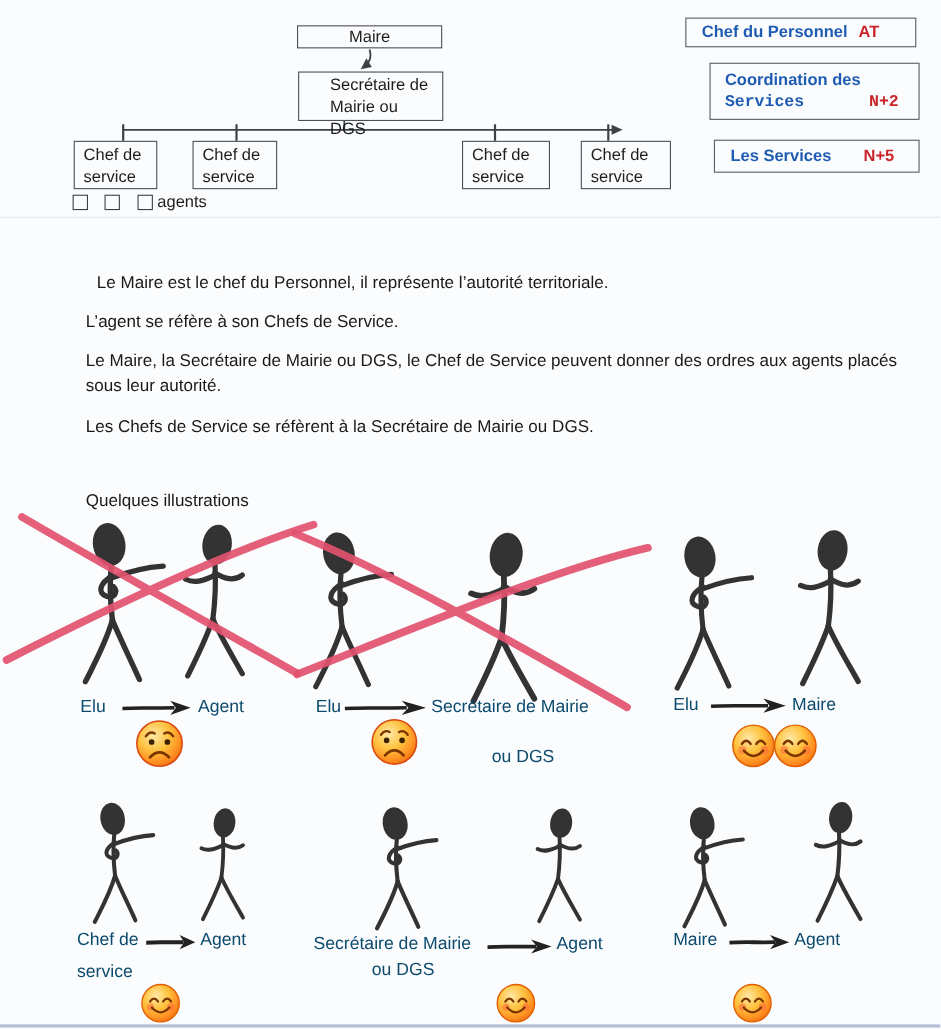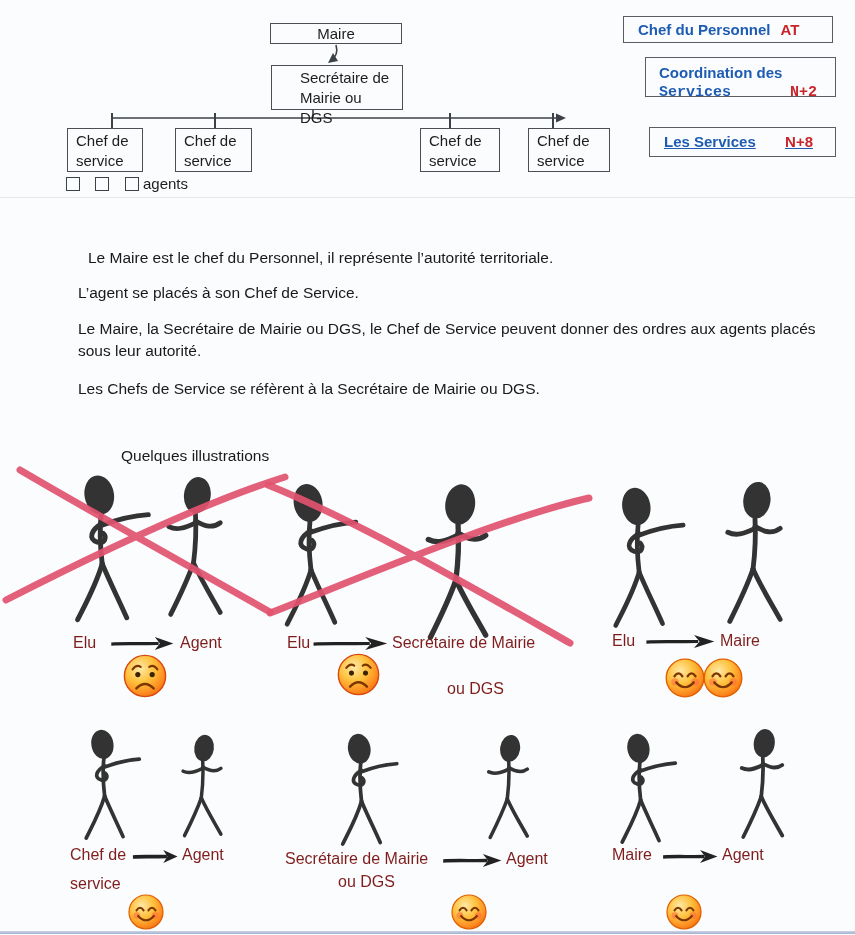--- a/index.html
+++ b/index.html
@@ -20,23 +20,23 @@
   .chart-svg{position:absolute;left:0;top:0;pointer-events:none;}
   
   .legend-box{
     position:absolute;border:1.5px solid #585c63;box-sizing:border-box;
     color:#1e5cb3;font-weight:700;font-size:15px;line-height:20px;
   }
   .legend-row{display:flex;align-items:center;height:100%;}
   .code{color:#c8242a;}
   
   p.rule{position:absolute;margin:0;font-size:15.5px;line-height:21.5px;color:#191919;width:760px;}
-  .ill-title{position:absolute;font-size:15.5px;color:#191919;margin-left:43px;}
-  
-  .ill-label{position:absolute;font-size:16px;line-height:20px;color:#7f1d1d;white-space:nowrap;text-align:center;}
+  .ill-title{position:absolute;font-size:15.5px;color:#191919;}
+  
+  .ill-label{position:absolute;font-size:16px;line-height:20px;color:#0c4a6e;white-space:nowrap;text-align:center;}
   .fig{position:absolute;pointer-events:none;}
   .cross{position:absolute;pointer-events:none;}
   .harrow{position:absolute;height:15px;pointer-events:none;}
   .emoji{position:absolute;pointer-events:none;}
   .scan-edge-bottom{position:absolute;left:0;top:931px;width:855px;height:2.5px;
     background:linear-gradient(to bottom,rgba(110,135,185,.35),rgba(80,105,165,.5));}
   .scan-streak{position:absolute;left:0;top:197px;width:855px;height:1px;background:rgba(160,165,175,.22);}
   .defs-holder{position:absolute;width:0;height:0;overflow:hidden;}
 </style>
 </head>
@@ -132,38 +132,38 @@
   <span class="abs" style="left:143px;top:175px;font-size:15px;">agents</span>
 </section>
 
 <aside>
   <div class="legend-box" style="left:623px;top:16px;width:210px;height:27px;padding:0 10px 0 14px;">
     <div class="legend-row">
       <span>Chef du Personnel</span>
       <span class="code" style="margin-left:10px;">AT</span>
     </div>
   </div>
-  <div class="legend-box" style="left:645px;top:57px;width:191px;height:40px;padding:5px 18px 0 13px;">
+  <div class="legend-box" style="left:645px;top:57px;width:191px;height:52px;padding:5px 18px 0 13px;">
     <div>Coordination des</div>
     <div style="display:flex;justify-content:space-between;font-family:Liberation Mono, monospace;">
       <span>Services</span>
       <span class="code">N+2</span>
     </div>
   </div>
-  <div class="legend-box" style="left:649px;top:127px;width:187px;height:30px;padding:0 22px 0 14px;text-decoration:underline;">
+  <div class="legend-box" style="left:649px;top:127px;width:187px;height:30px;padding:0 22px 0 14px;">
     <div class="legend-row" style="justify-content:space-between;">
       <span>Les Services</span>
-      <span class="code">N+8</span>
+      <span class="code">N+5</span>
     </div>
   </div>
 </aside>
 
 <section>
   <p class="rule" style="left:88px;top:247px;">Le Maire est le chef du Personnel, il représente l’autorité territoriale.</p>
-  <p class="rule" style="left:78px;top:282px;">L’agent se placés à son Chef de Service.</p>
+  <p class="rule" style="left:78px;top:282px;">L’agent se réfère à son Chefs de Service.</p>
   <p class="rule" style="left:78px;top:318px;width:745px;">Le Maire, la Secrétaire de Mairie ou DGS, le Chef de Service peuvent donner des ordres aux agents placés sous leur autorité.</p>
   <p class="rule" style="left:78px;top:378px;">Les Chefs de Service se réfèrent à la Secrétaire de Mairie ou DGS.</p>
 </section>
 
 <div class="ill-title" style="left:78px;top:447px;">Quelques illustrations</div>
 
 <div>
   <svg class="fig" style="left:58px;top:470px;" width="108" height="158" viewBox="0 0 110 160">
       <use href="#stick-a"></use>
     </svg>

